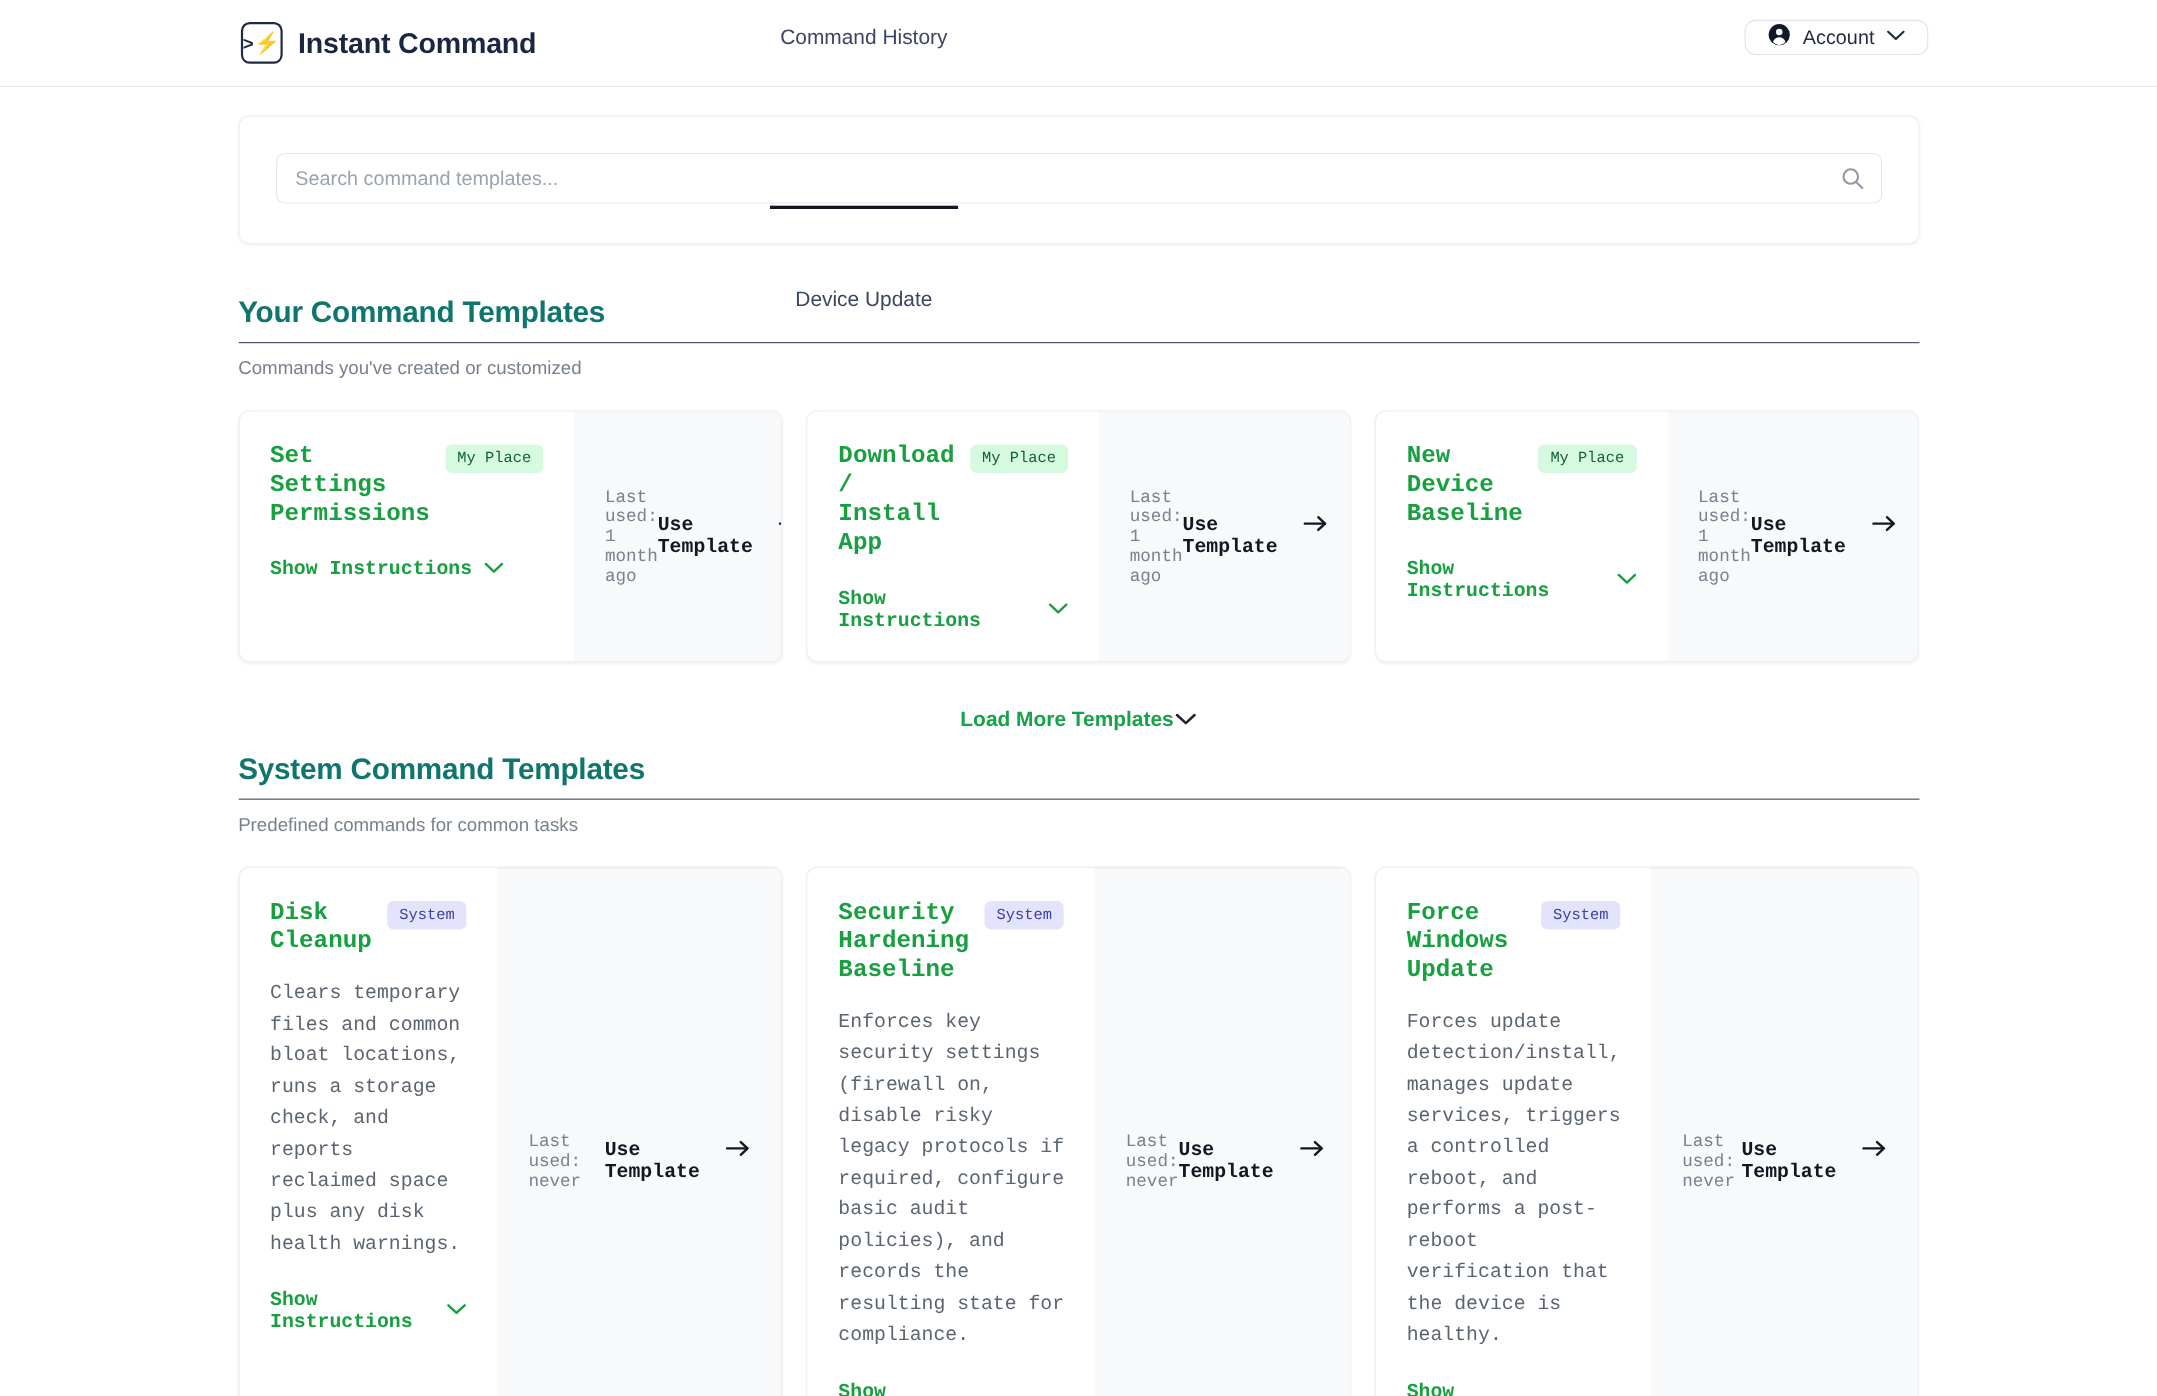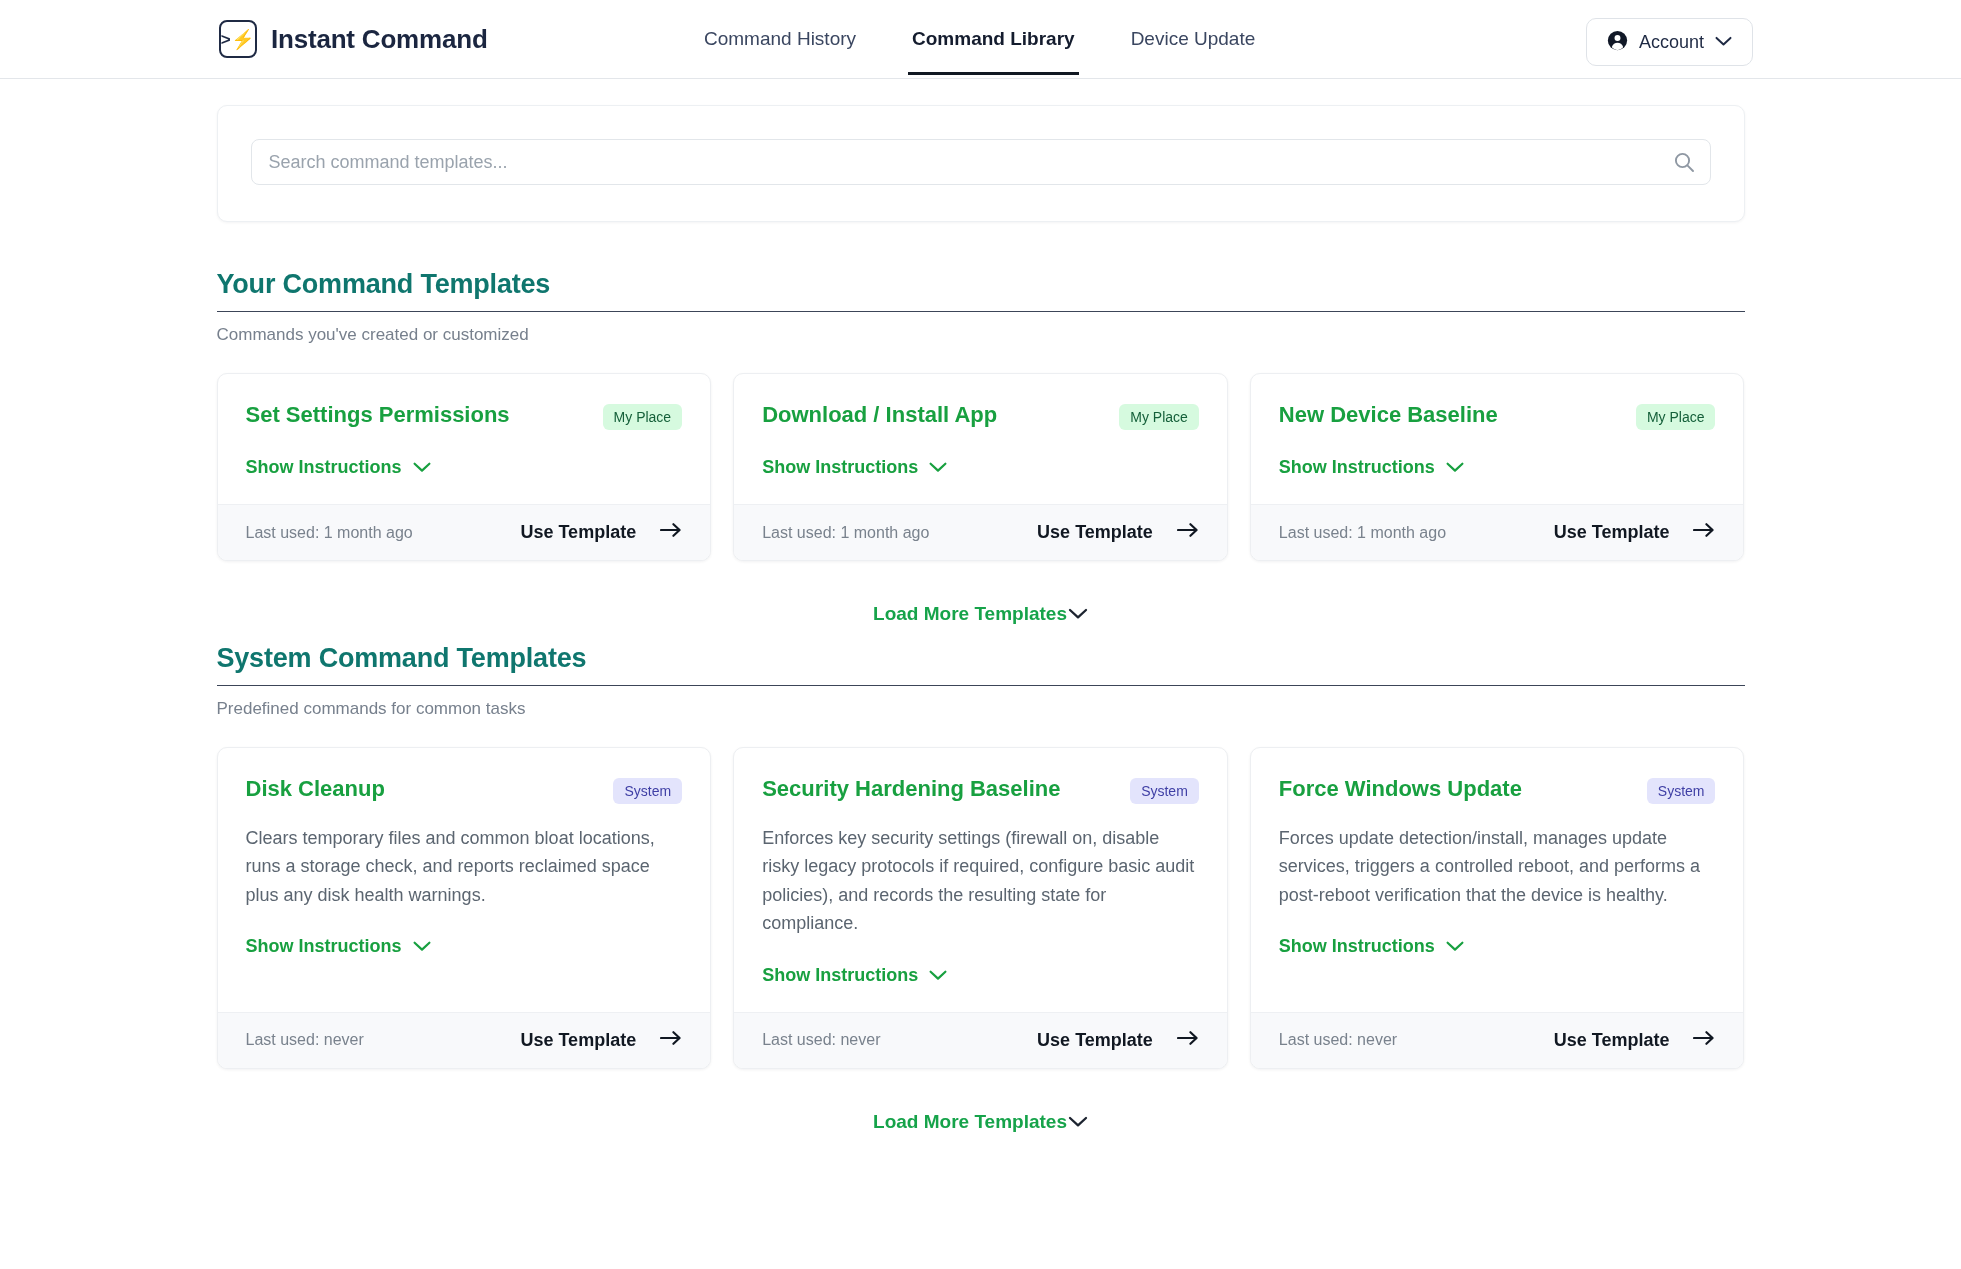--- a/index.html
+++ b/index.html
@@ -56,40 +56,41 @@
   }
 
   .nav-tabs {
     position: absolute;
     left: 700px;
     top: 0;
     height: 79px;
     display: flex;
     align-items: center;
     gap: 48px;
+    flex-direction: column;
   }
   .nav-tab {
     font-size: 19px;
     color: #3a4660;
     padding: 24px 4px 22px 4px;
     cursor: pointer;
     white-space: nowrap;
     border-bottom: 3px solid transparent;
   }
   .nav-tab.active {
     font-weight: 700;
     color: #141c2e;
     border-bottom: 3px solid #111822;
   }
 
   .account-btn {
     position: absolute;
     right: 208px;
     top: 18px;
-    height: 48px;
+    height: 32px;
     display: flex;
     align-items: center;
     gap: 11px;
     padding: 0 20px;
     border: 1px solid #dfe3e8;
     border-radius: 10px;
     background: #fff;
     cursor: pointer;
   }
   .account-label { font-size: 18px; color: #1f2a44; }
@@ -166,22 +167,23 @@
     grid-template-columns: repeat(3, 1fr);
     gap: 22px;
     margin-top: 28px;
   }
   .card {
     background: #ffffff;
     border: 1px solid #edeff2;
     border-radius: 10px;
     box-shadow: 0 1px 3px rgba(16,24,40,0.06);
     display: flex;
-    flex-direction: column;
+    flex-direction: row;
     overflow: hidden;
+    font-family: Liberation Mono, monospace;
   }
   .card-body {
     padding: 28px 28px 26px 28px;
     flex: 1;
   }
   .card-head {
     display: flex;
     align-items: flex-start;
     justify-content: space-between;
     gap: 14px;

